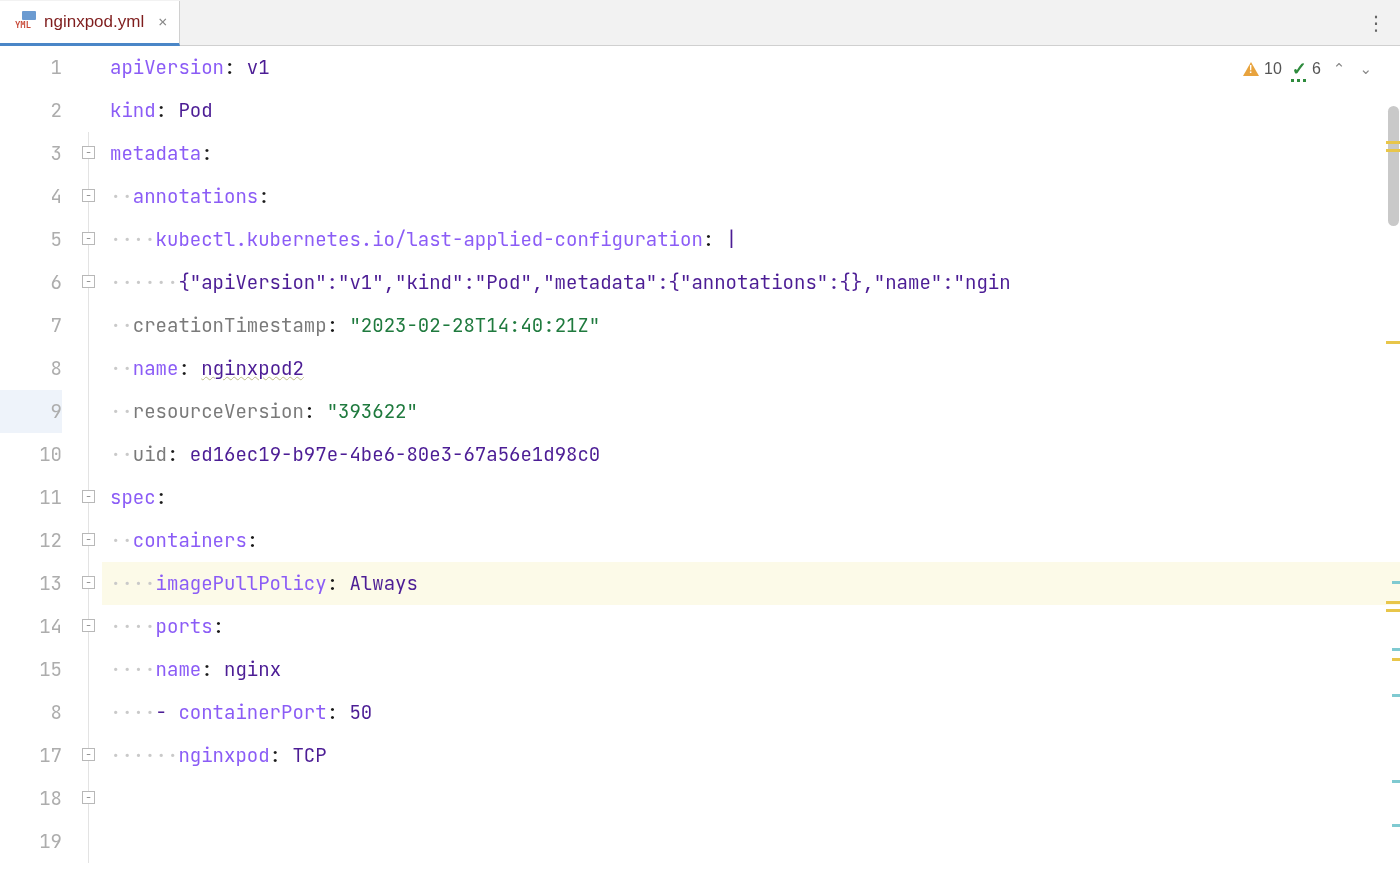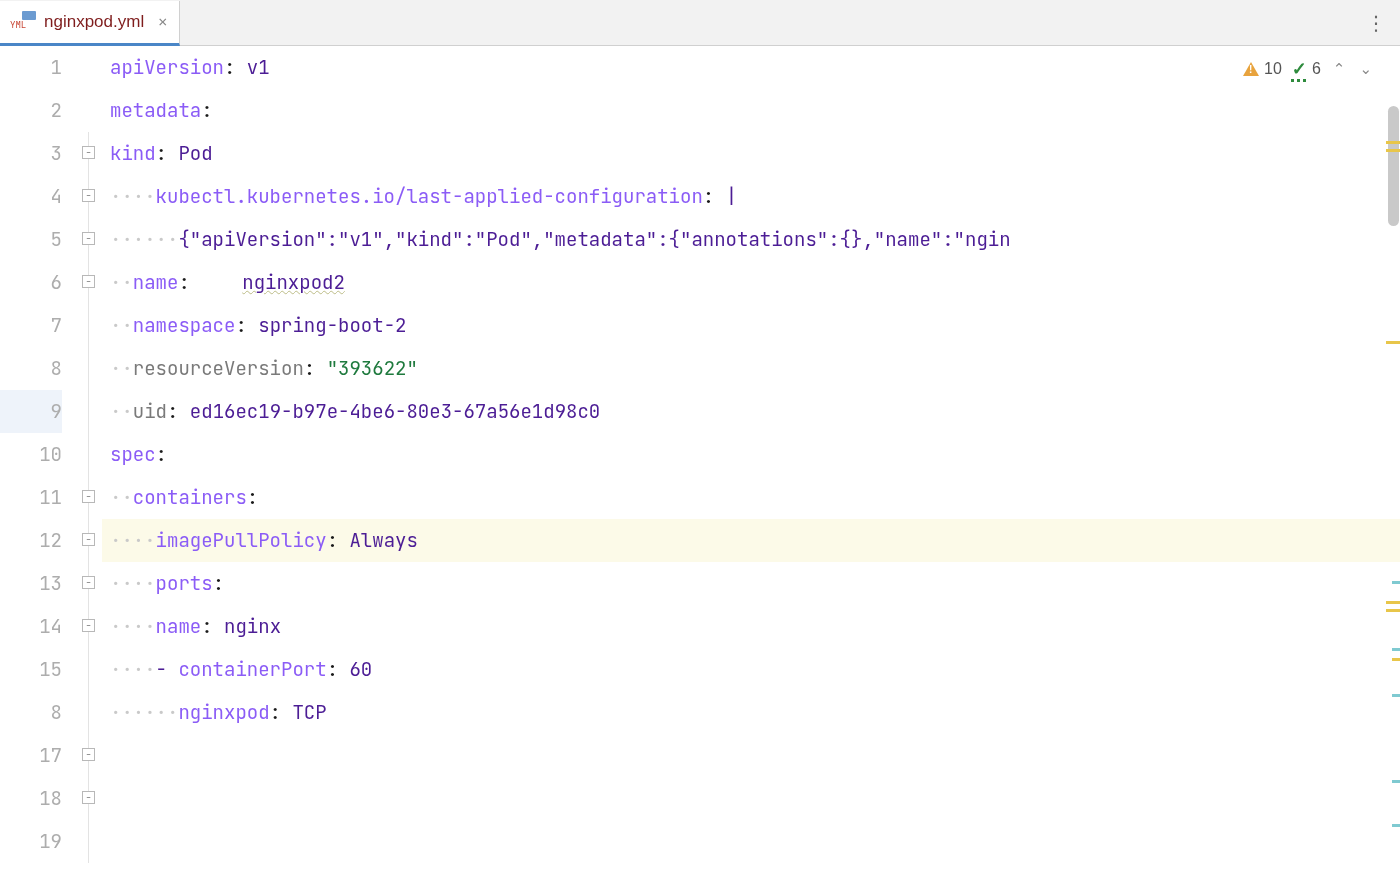--- a/index.html
+++ b/index.html
@@ -25,23 +25,23 @@
   border-bottom: 3px solid #4a86c7;
   gap: 8px;
   position: relative;
   top: 1px;
 }
 .tab-icon {
   width: 26px;
   height: 20px;
   display: inline-flex;
   align-items: center;
-  justify-content: flex-start;
+  justify-content: center;
   font-size: 9px;
-  font-weight: normal;
+  font-weight: bold;
   color: #c74634;
   position: relative;
 }
 .tab-icon::before {
   content: "";
   position: absolute;
   top: -1px; right: 0;
   width: 14px; height: 9px;
   background: #6b9bd1;
   border-radius: 1px;
@@ -112,21 +112,20 @@
 .code-line.hl { background: #fcfae8; }
 .caret-gutter { background: #eef3fa; }
 .tok-key { color: #8b5cf6; }
 .tok-val { color: #4c1d95; }
 .tok-str { color: #1f7a3e; }
 .tok-punc { color: #1a1a1a; }
 .tok-dim { color: #7a7a7a; }
 .wavy {
   text-decoration: underline wavy #bdbd88;
   text-decoration-thickness: 1px;
-  margin-left: 41px;
 }
 .underline { text-decoration: underline; }
 .dots { color: #c9c9c9; letter-spacing: 0px; }
 
 .inspections {
   position: absolute;
   top: 12px; right: 26px;
   display: flex;
   align-items: center;
   gap: 10px;
@@ -298,34 +297,35 @@
         <span>10</span>
       </div>
       <div class="insp-item">
         <span class="typo-icon">✓</span>
         <span>6</span>
       </div>
       <span class="chev">⌃</span>
       <span class="chev">⌄</span>
     </div>
   <div class="code-line"><span class="tok-key">apiVersion</span><span class="tok-punc">:</span> <span class="tok-val">v1</span></div>
+      <div class="code-line"><span class="tok-key">kind</span><span class="tok-punc">:</span> <span class="tok-val">Pod</span></div>
       <div class="code-line"><span class="tok-key">metadata</span><span class="tok-punc">:</span></div>
-      <div class="code-line"><span class="tok-key">kind</span><span class="tok-punc">:</span> <span class="tok-val">Pod</span></div>
+      <div class="code-line"><span class="dots">··</span><span class="tok-key">annotations</span><span class="tok-punc">:</span></div>
       <div class="code-line"><span class="dots">····</span><span class="tok-key">kubectl.kubernetes.io/last-applied-configuration</span><span class="tok-punc">:</span> <span class="tok-val">|</span></div>
       <div class="code-line"><span class="dots">······</span><span class="tok-val">{"apiVersion":"v1","kind":"Pod","metadata":{"annotations":{},"name":"ngin</span></div>
+      <div class="code-line"><span class="dots">··</span><span class="tok-dim">creationTimestamp</span><span class="tok-punc">:</span> <span class="tok-str">"2023-02-28T14:40:21Z"</span></div>
       <div class="code-line"><span class="dots">··</span><span class="tok-key">name</span><span class="tok-punc">:</span> <span class="tok-val wavy">nginxpod2</span></div>
-      <div class="code-line"><span class="dots">··</span><span class="tok-key">namespace</span><span class="tok-punc">:</span> <span class="tok-val">spring-boot-2</span></div>
       <div class="code-line"><span class="dots">··</span><span class="tok-dim">resourceVersion</span><span class="tok-punc">:</span> <span class="tok-str">"393622"</span></div>
       <div class="code-line"><span class="dots">··</span><span class="tok-dim">uid</span><span class="tok-punc">:</span> <span class="tok-val">ed16ec19-b97e-4be6-80e3-67a56e1d98c0</span></div>
       <div class="code-line"><span class="tok-key">spec</span><span class="tok-punc">:</span></div>
       <div class="code-line"><span class="dots">··</span><span class="tok-key">containers</span><span class="tok-punc">:</span></div>
       <div class="code-line hl"><span class="dots">····</span><span class="tok-key">imagePullPolicy</span><span class="tok-punc">:</span> <span class="tok-val">Always</span></div>
       <div class="code-line"><span class="dots">····</span><span class="tok-key">ports</span><span class="tok-punc">:</span></div>
       <div class="code-line"><span class="dots">····</span><span class="tok-key">name</span><span class="tok-punc">:</span> <span class="tok-val">nginx</span></div>
-      <div class="code-line"><span class="dots">····</span><span class="tok-val">- </span><span class="tok-key">containerPort</span><span class="tok-punc">:</span> <span class="tok-val">60</span></div>
+      <div class="code-line"><span class="dots">····</span><span class="tok-val">- </span><span class="tok-key">containerPort</span><span class="tok-punc">:</span> <span class="tok-val">50</span></div>
       <div class="code-line"><span class="dots">······</span><span class="tok-key">nginxpod</span><span class="tok-punc">:</span> <span class="tok-val">TCP</span></div>
     </div>
   <div class="scrollbar-track" id="stripe">
     <div class="scroll-thumb"></div>
   <div class="marker yellow" style="top: 95px;"></div>
       <div class="marker yellow" style="top: 103px;"></div>
       <div class="marker yellow" style="top: 295px;"></div>
       <div class="marker teal" style="top: 535px;"></div>
       <div class="marker yellow" style="top: 555px;"></div>
       <div class="marker yellow" style="top: 563px;"></div>

